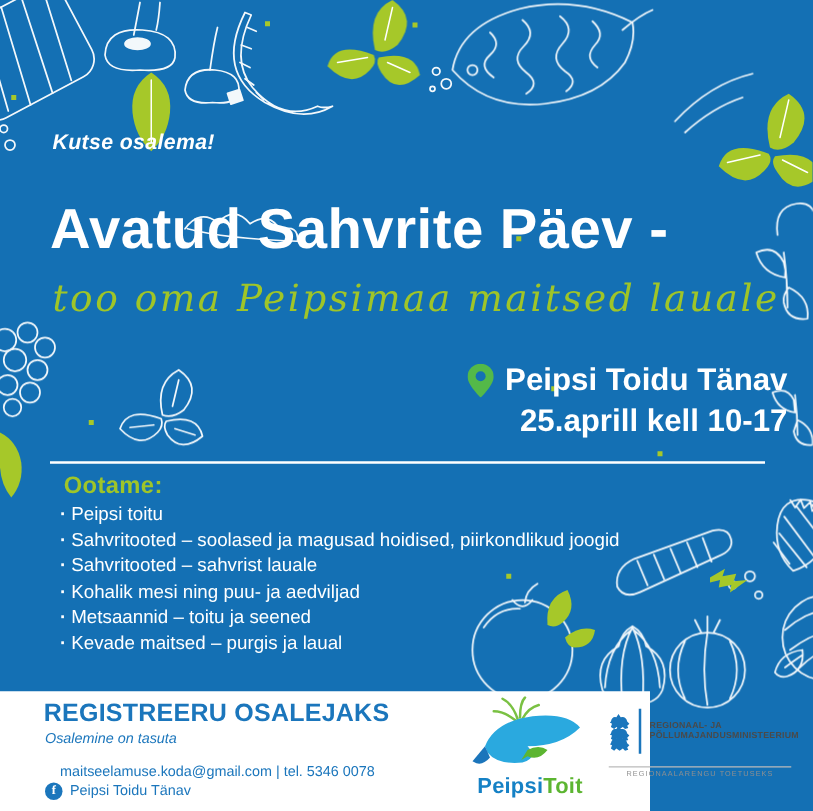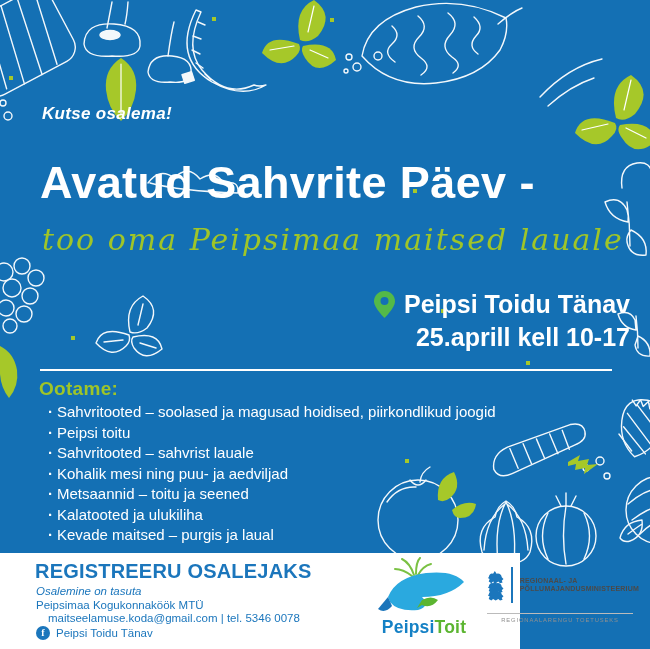--- a/index.html
+++ b/index.html
@@ -17,21 +17,21 @@
   .title{left:40px;top:157px;color:#fff;font-size:45px;font-weight:600;letter-spacing:.4px;white-space:nowrap;}
   .subtitle{left:42px;top:222px;color:#9FC528;font-size:30px;font-style:italic;letter-spacing:2px;
     font-family:"DejaVu Serif","Liberation Serif",serif;white-space:nowrap;}
 
   .loc{right:20px;top:288px;text-align:right;color:#fff;font-weight:700;font-size:25px;line-height:33px;}
   .loc .row1{display:flex;align-items:center;justify-content:flex-end;gap:9px;}
   .pin{width:21px;height:27px;display:inline-block;}
 
   .divider{left:40px;top:369px;width:572px;height:2px;background:#fff;}
 
-  .ootame{left:39px;top:378px;color:#9FC528;font-size:19px;font-weight:700;letter-spacing:.3px;}
+  .ootame{left:51px;top:378px;color:#9FC528;font-size:19px;font-weight:700;letter-spacing:.3px;}
   .items{left:48px;top:402px;color:#fff;font-size:15px;line-height:20.5px;font-weight:400;}
   .items .item{white-space:nowrap;}
   .items .b{display:inline-block;width:9px;font-weight:700;}
 
   .footer{left:0;top:553px;width:520px;height:96px;background:#ffffff;z-index:3;position:absolute;}
   .reg{left:35px;top:7px;color:#1B76BC;font-size:20px;font-weight:700;letter-spacing:.2px;}
   .fnote{left:36px;top:32px;color:#1B76BC;font-size:11.5px;font-style:italic;}
   .forg{left:36px;top:46px;color:#1B76BC;font-size:11.5px;}
   .fcontact{left:36px;top:59px;color:#1B76BC;font-size:11.5px;margin-left:12px;}
   .fbrow{left:36px;top:73px;color:#1B76BC;font-size:11.5px;display:flex;align-items:center;gap:6px;}
@@ -208,34 +208,32 @@
         </svg>
         <span>Peipsi Toidu Tänav</span>
       </div>
       <div>25.aprill kell 10-17</div>
     </div>
 
     <div class="abs divider"></div>
 
     <div class="abs ootame">Ootame:</div>
     <div class="abs items">
+      <div class="item"><span class="b">·</span><span>Peipsi toitu</span></div>
       <div class="item"><span class="b">·</span><span>Sahvritooted – soolased ja magusad hoidised, piirkondlikud joogid</span></div>
-      <div class="item"><span class="b">·</span><span>Peipsi toitu</span></div>
       <div class="item"><span class="b">·</span><span>Sahvritooted – sahvrist lauale</span></div>
       <div class="item"><span class="b">·</span><span>Kohalik mesi ning puu- ja aedviljad</span></div>
       <div class="item"><span class="b">·</span><span>Metsaannid – toitu ja seened</span></div>
-      <div class="item"><span class="b">·</span><span>Kalatooted ja ulukiliha</span></div>
       <div class="item"><span class="b">·</span><span>Kevade maitsed – purgis ja laual</span></div>
     </div>
   </div>
 
   <div class="footer">
     <div class="abs reg">REGISTREERU OSALEJAKS</div>
     <div class="abs fnote">Osalemine on tasuta</div>
-    <div class="abs forg">Peipsimaa Kogukonnaköök MTÜ</div>
     <div class="abs fcontact">maitseelamuse.koda@gmail.com | tel. 5346 0078</div>
     <div class="abs fbrow">
       <span class="fbicon">f</span>
       <span>Peipsi Toidu Tänav</span>
     </div>
 
     <div class="abs ptlogo">
       <svg width="96" height="58" viewBox="0 0 96 58" aria-hidden="true">
         <g stroke="#7AC143" stroke-width="2" fill="none" stroke-linecap="round">
           <path d="M38 18 q-4 -12 -12 -16 M40 17 q0 -12 4 -16 M42 18 q5 -9 13 -11 M36 19 q-9 -7 -17 -7"></path>

